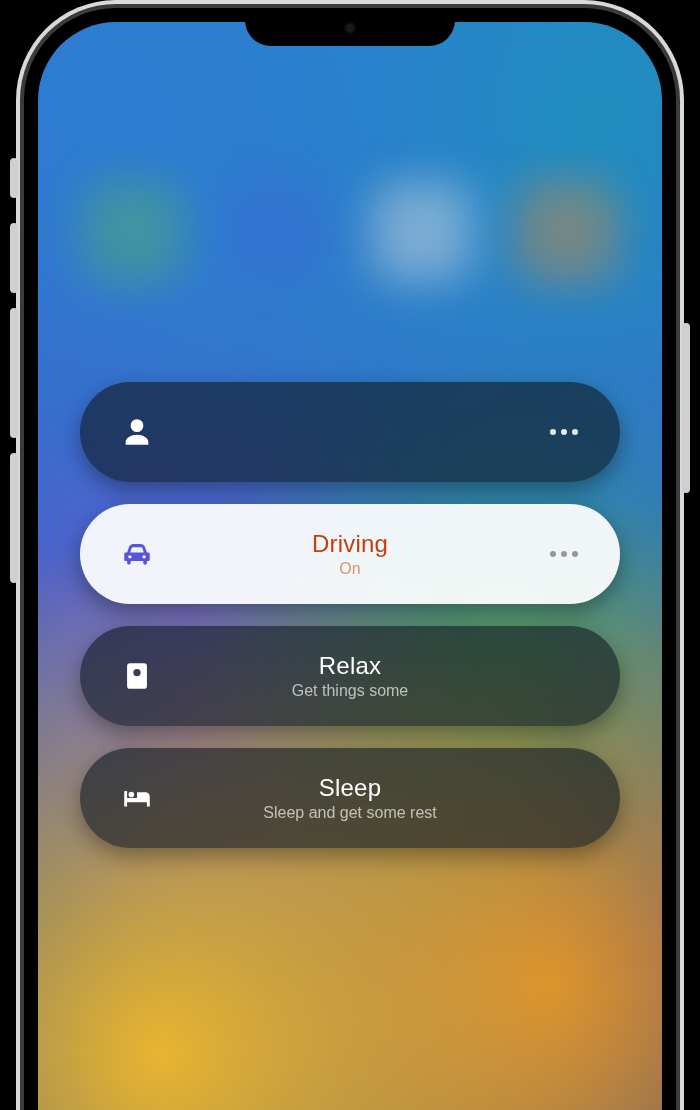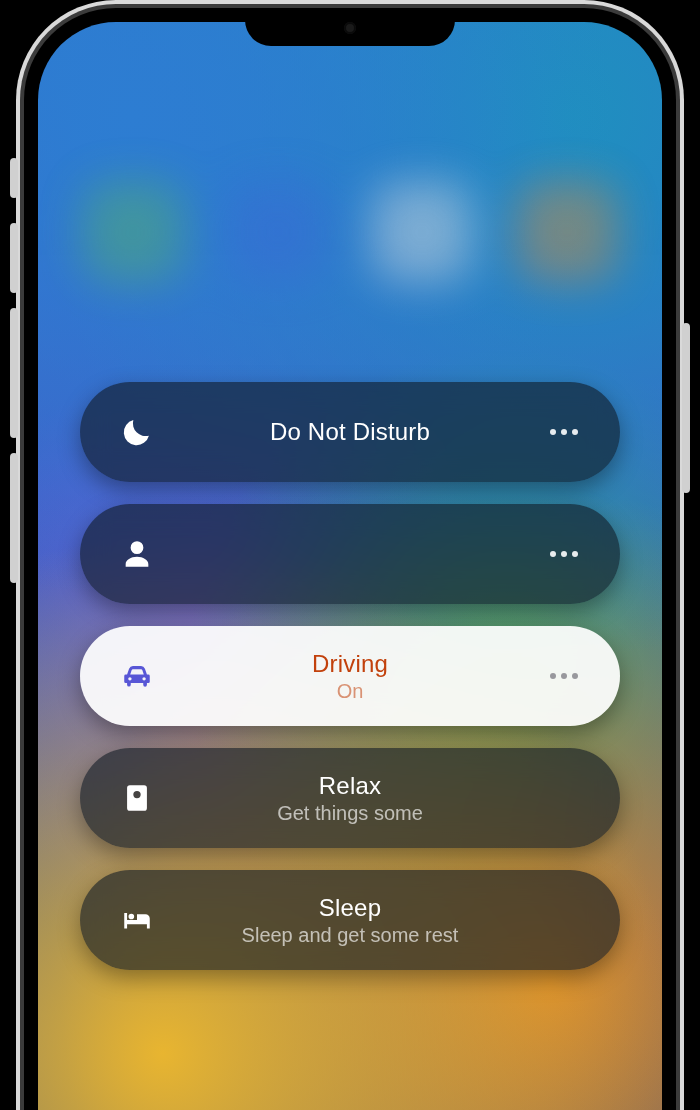--- a/index.html
+++ b/index.html
@@ -99,21 +99,21 @@
   .fi-icon svg{ width:34px; height:34px; display:block; }
   .focus-item:not(.active) .fi-icon svg{ fill:#fff; color:#fff; }
   .focus-item.active .fi-icon svg{ fill:#5856d6; color:#5856d6; }
 
   .fi-text{
     position:absolute; left:0; right:0;
     display:flex; flex-direction:column; align-items:center;
     pointer-events:none;
   }
   .fi-title{ font-size:24px; font-weight:500; letter-spacing:.2px; }
-  .fi-sub  { font-size:20px; opacity:.65; margin-top:2px; }
+  .fi-sub  { font-size:16px; opacity:.65; margin-top:2px; }
   .focus-item.active .fi-sub{ opacity:.55; }
 
   .fi-more{
     margin-left:auto;
     width:44px; height:44px;
     display:flex; align-items:center; justify-content:center;
     gap:5px;
   }
   .fi-more span{
     width:6px; height:6px; border-radius:50%;
@@ -135,35 +135,20 @@
   <div class="screen">
     <div class="ghost-row">
       <div class="ghost g1"></div>
         <div class="ghost g2"></div>
       <div class="ghost g3"></div>
         <div class="ghost g4"></div>
     </div>
 
     <div class="focus-list">
 
-      <div class="focus-item">
-        <span class="fi-icon">
-          <svg viewBox="0 0 24 24">
-              <path d="M20.4 14.6A9 9 0 0 1 9.4 3.6 9 9 0 1 0 20.4 14.6Z"></path>
-            </svg>
-        </span>
-        <div class="fi-text">
-          <span class="fi-title">Do Not Disturb</span>
-        </div>
-        <div class="fi-more">
-            <span></span>
-            <span></span>
-            <span></span>
-          </div>
-      </div>
 
       <div class="focus-item">
         <span class="fi-icon">
           <svg viewBox="0 0 24 24">
               <path d="M12 12a4.5 4.5 0 1 0-4.5-4.5A4.5 4.5 0 0 0 12 12Zm0 2c-4.3 0-8 2.3-8 5.2V21h16v-1.8C20 16.3 16.3 14 12 14Z"></path>
             </svg>
         </span>
         <div class="fi-more">
             <span></span>
             <span></span>

